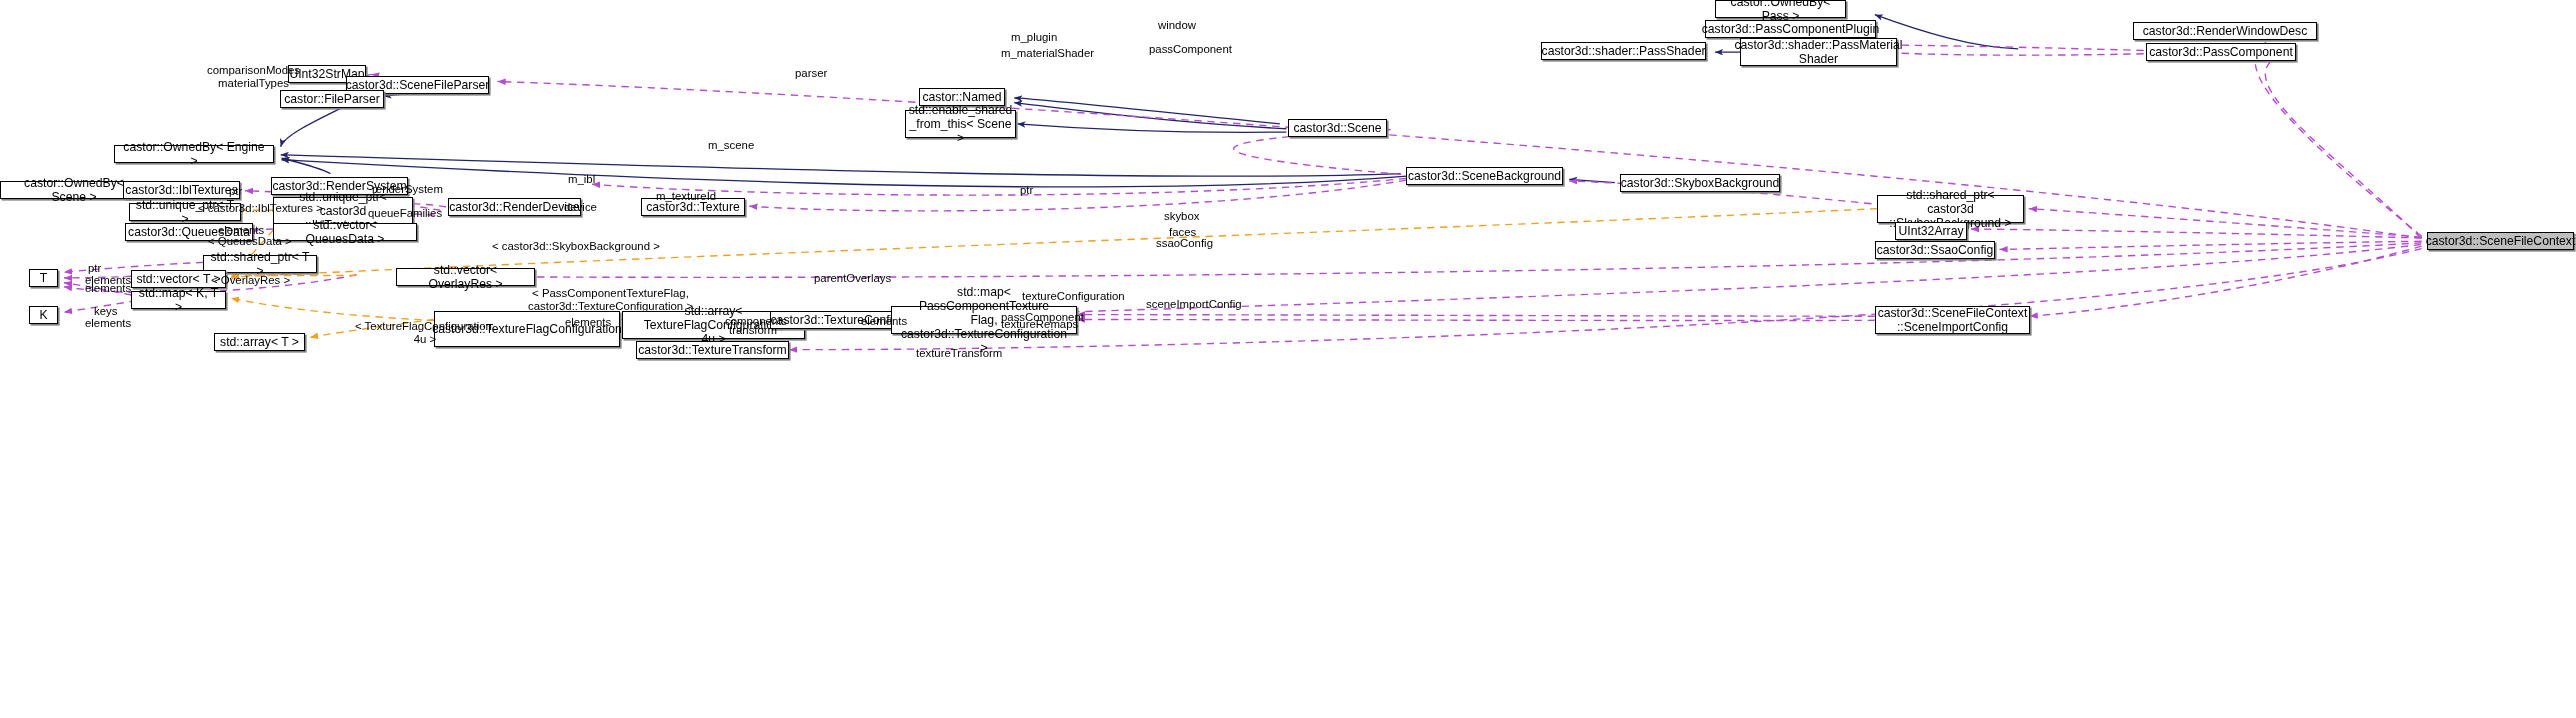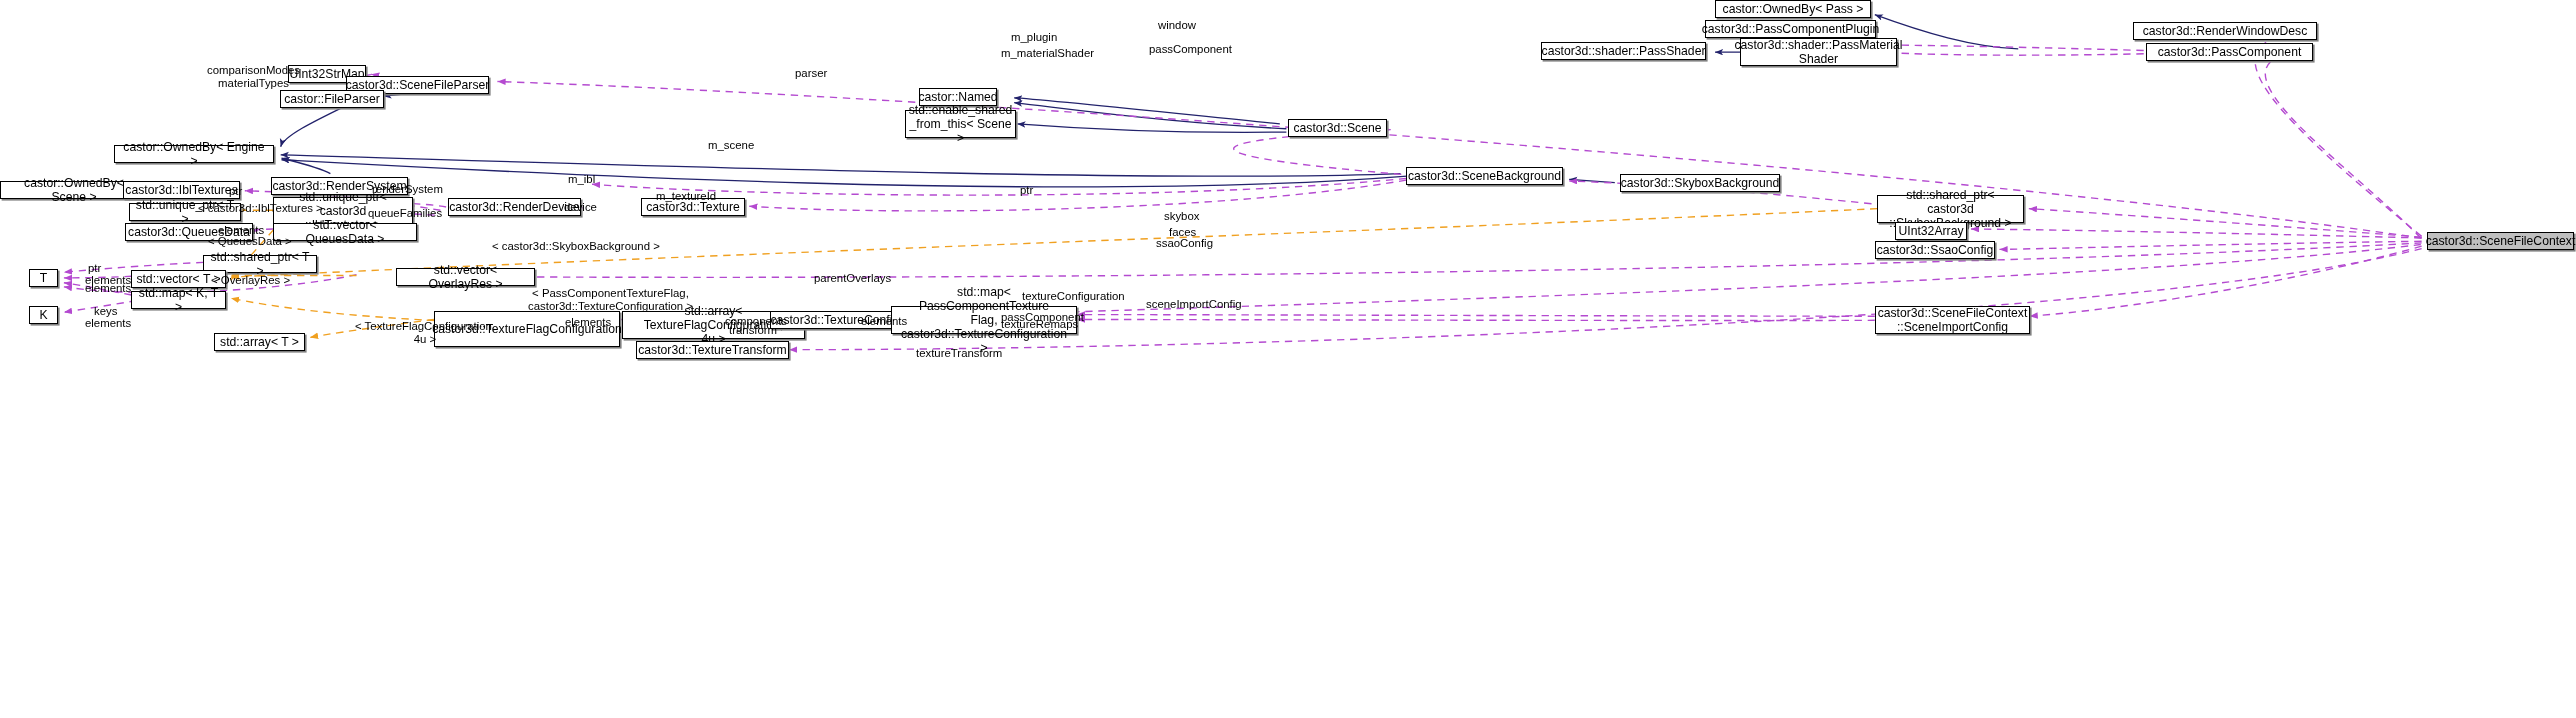--- a/index.html
+++ b/index.html
@@ -88,31 +88,31 @@
       <path d="M335,258 C300,258 260,258 301,258"></path>
       <path d="M2303,256 C1800,280 900,310 283,340"></path>
       <path d="M437,338 C400,338 330,338 283,338"></path>
       <path d="M249,320 C240,324 230,328 283,334" opacity="0"></path>
       <path d="M335,282 C320,300 300,320 283,344"></path>
       <path d="M1093,388 C900,400 500,410 283,366"></path>
       <path d="M532,392 C470,400 400,410 380,414"></path>
     </g>
   </svg>
 
-  <div class="node" style="left: 1715px; top: 0px; width: 156px; height: 18px;">castor::OwnedBy&lt; Pass &gt;</div>
+  <div class="node" style="left: 1715px; top: 0px; width: 131px; height: 18px;">castor::OwnedBy&lt; Pass &gt;</div>
   <div class="node" style="left: 1705px; top: 19.6px; width: 171px; height: 18px;">castor3d::PassComponentPlugin</div>
   <div class="node" style="left: 2133px; top: 22px; width: 184px; height: 18px;">castor3d::RenderWindowDesc</div>
   <div class="node" style="left: 1541px; top: 42px; width: 165px; height: 18px;">castor3d::shader::PassShader</div>
   <div class="node" style="left: 1740px; top: 38px; width: 157px; height: 28px;">castor3d::shader::PassMaterial
 Shader</div>
-  <div class="node" style="left: 2146px; top: 43px; width: 167px; height: 18px;">castor3d::PassComponent</div>
+  <div class="node" style="left: 2146px; top: 43px; width: 150px; height: 18px;">castor3d::PassComponent</div>
   <div class="node" style="left: 288px; top: 65px; width: 78px; height: 18px;">UInt32StrMap</div>
   <div class="node" style="left: 346px; top: 76px; width: 143px; height: 18px;">castor3d::SceneFileParser</div>
   <div class="node" style="left: 280px; top: 90px; width: 104px; height: 18px;">castor::FileParser</div>
-  <div class="node" style="left: 919px; top: 88px; width: 78px; height: 18px;">castor::Named</div>
+  <div class="node" style="left: 919px; top: 88px; width: 86px; height: 18px;">castor::Named</div>
   <div class="node" style="left: 905px; top: 110px; width: 111px; height: 28px;">std::enable_shared
 _from_this&lt; Scene &gt;</div>
   <div class="node" style="left: 1288px; top: 119px; width: 99px; height: 18px;">castor3d::Scene</div>
   <div class="node" style="left: 114px; top: 145px; width: 160px; height: 18px;">castor::OwnedBy&lt; Engine &gt;</div>
   <div class="node" style="left: 271px; top: 177px; width: 137px; height: 18px;">castor3d::RenderSystem</div>
   <div class="node" style="left: 1406px; top: 167px; width: 157px; height: 18px;">castor3d::SceneBackground</div>
   <div class="node" style="left: 0px; top: 181px; width: 148px; height: 18px;">castor::OwnedBy&lt; Scene &gt;</div>
   <div class="node" style="left: 123px; top: 181px; width: 117px; height: 18px;">castor3d::IblTextures</div>
   <div class="node" style="left: 1620px; top: 174px; width: 160px; height: 18px;">castor3d::SkyboxBackground</div>
   <div class="node" style="left: 129px; top: 203px; width: 112px; height: 18px;">std::unique_ptr&lt; T &gt;</div>

